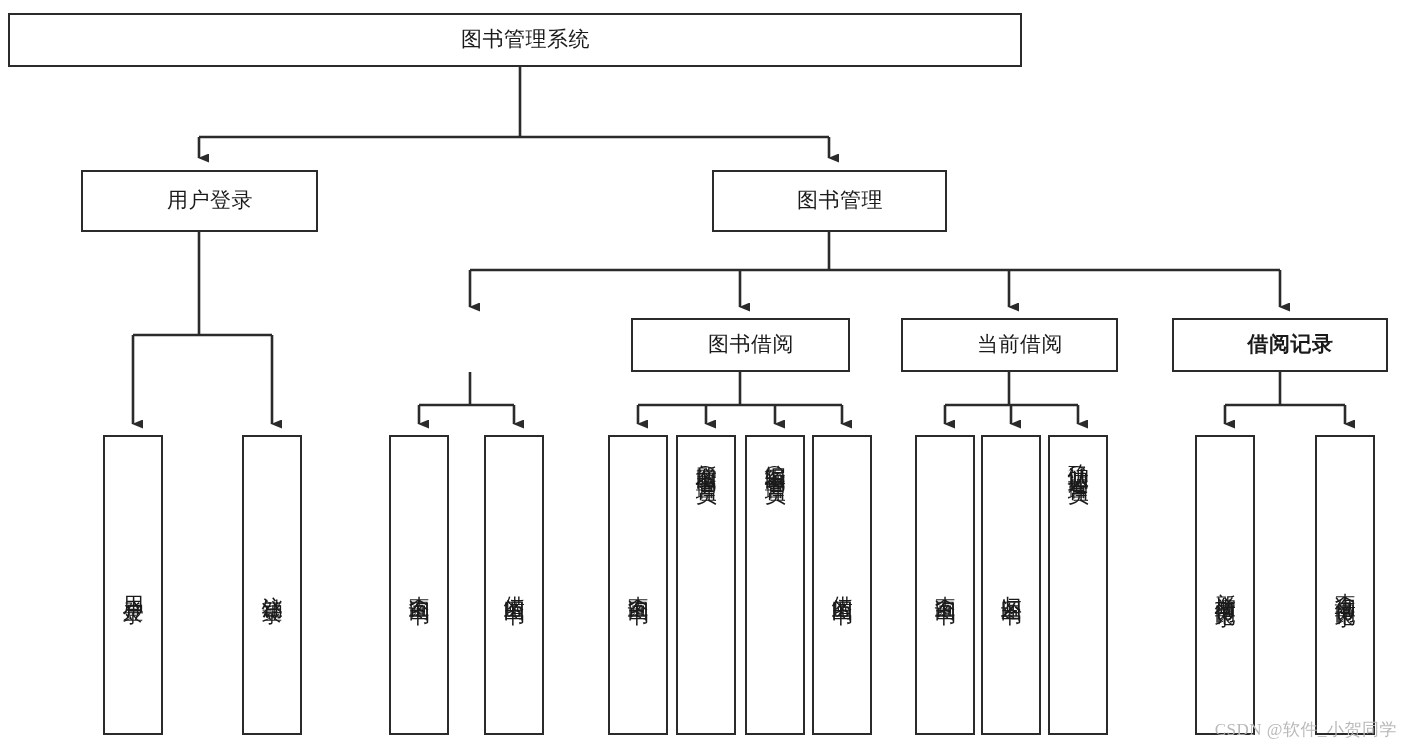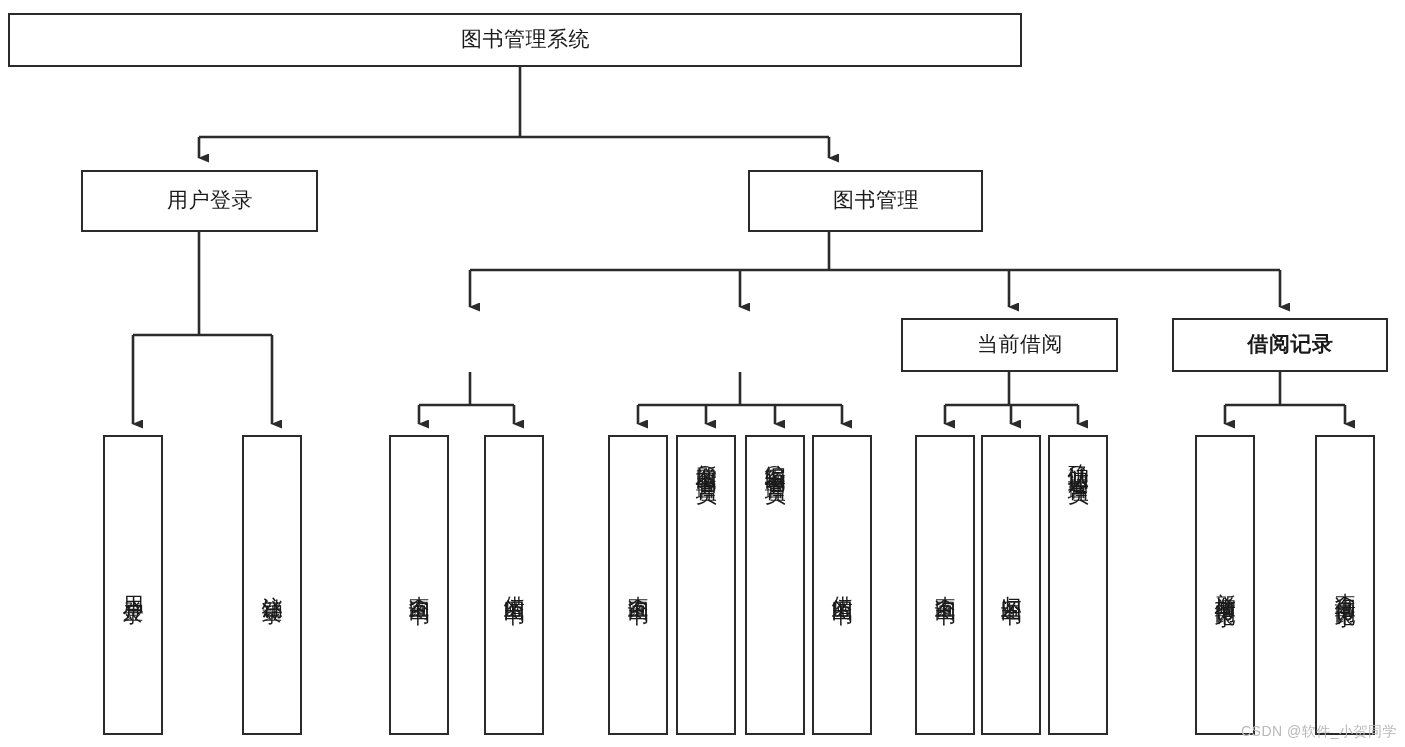--- a/index.html
+++ b/index.html
@@ -65,24 +65,24 @@
     font-family: "DejaVu Sans", "Liberation Sans", sans-serif;
   }
   .node-box.vertical.centered {
     align-items: center;
     padding-top: 0;
   }
   #watermark {
     position: absolute;
     right: 8px;
     bottom: 6px;
-    font-size: 14px;
+    font-size: 17px;
     color: #b9b9b9;
     letter-spacing: 0.5px;
-    font-family: Liberation Sans, sans-serif;
+    font-family: Liberation Serif, serif;
     pointer-events: none;
     white-space: nowrap;
   }
 </style>
 </head>
 <body>
 
 <div id="diagram-root">
 
   <svg id="tree-svg" viewBox="0 0 1405 747" xmlns="http://www.w3.org/2000/svg">
@@ -135,24 +135,27 @@
     </g>
   </svg>
 
   <div class="node-box horizontal" style="left:8px; top:13px; width:1014px; height:54px;">
     <span class="node-label-h">图书管理系统</span>
   </div>
 
   <div class="node-box horizontal" style="left:81px; top:170px; width:237px; height:62px;">
     <span class="node-label-h">用户登录</span>
   </div>
-  <div class="node-box horizontal" style="left:748px; top:170px; width:235px; height:62px;">
+  <div class="node-box horizontal" style="left:712px; top:170px; width:235px; height:62px;">
     <span class="node-label-h">图书管理</span>
   </div>
 
+  <div class="node-box horizontal" style="left:631px; top:318px; width:219px; height:54px;">
+    <span class="node-label-h">图书借阅</span>
+  </div>
   <div class="node-box horizontal" style="left:901px; top:318px; width:217px; height:54px;text-align:right;">
     <span class="node-label-h">当前借阅</span>
   </div>
   <div class="node-box horizontal" style="left:1172px; top:318px; width:216px; height:54px;font-weight:bold;">
     <span class="node-label-h">借阅记录</span>
   </div>
 
   <div class="node-box vertical centered" style="left:103px; top:435px; width:60px; height:300px;">
     <span class="node-label-v">用户登录</span>
   </div>

